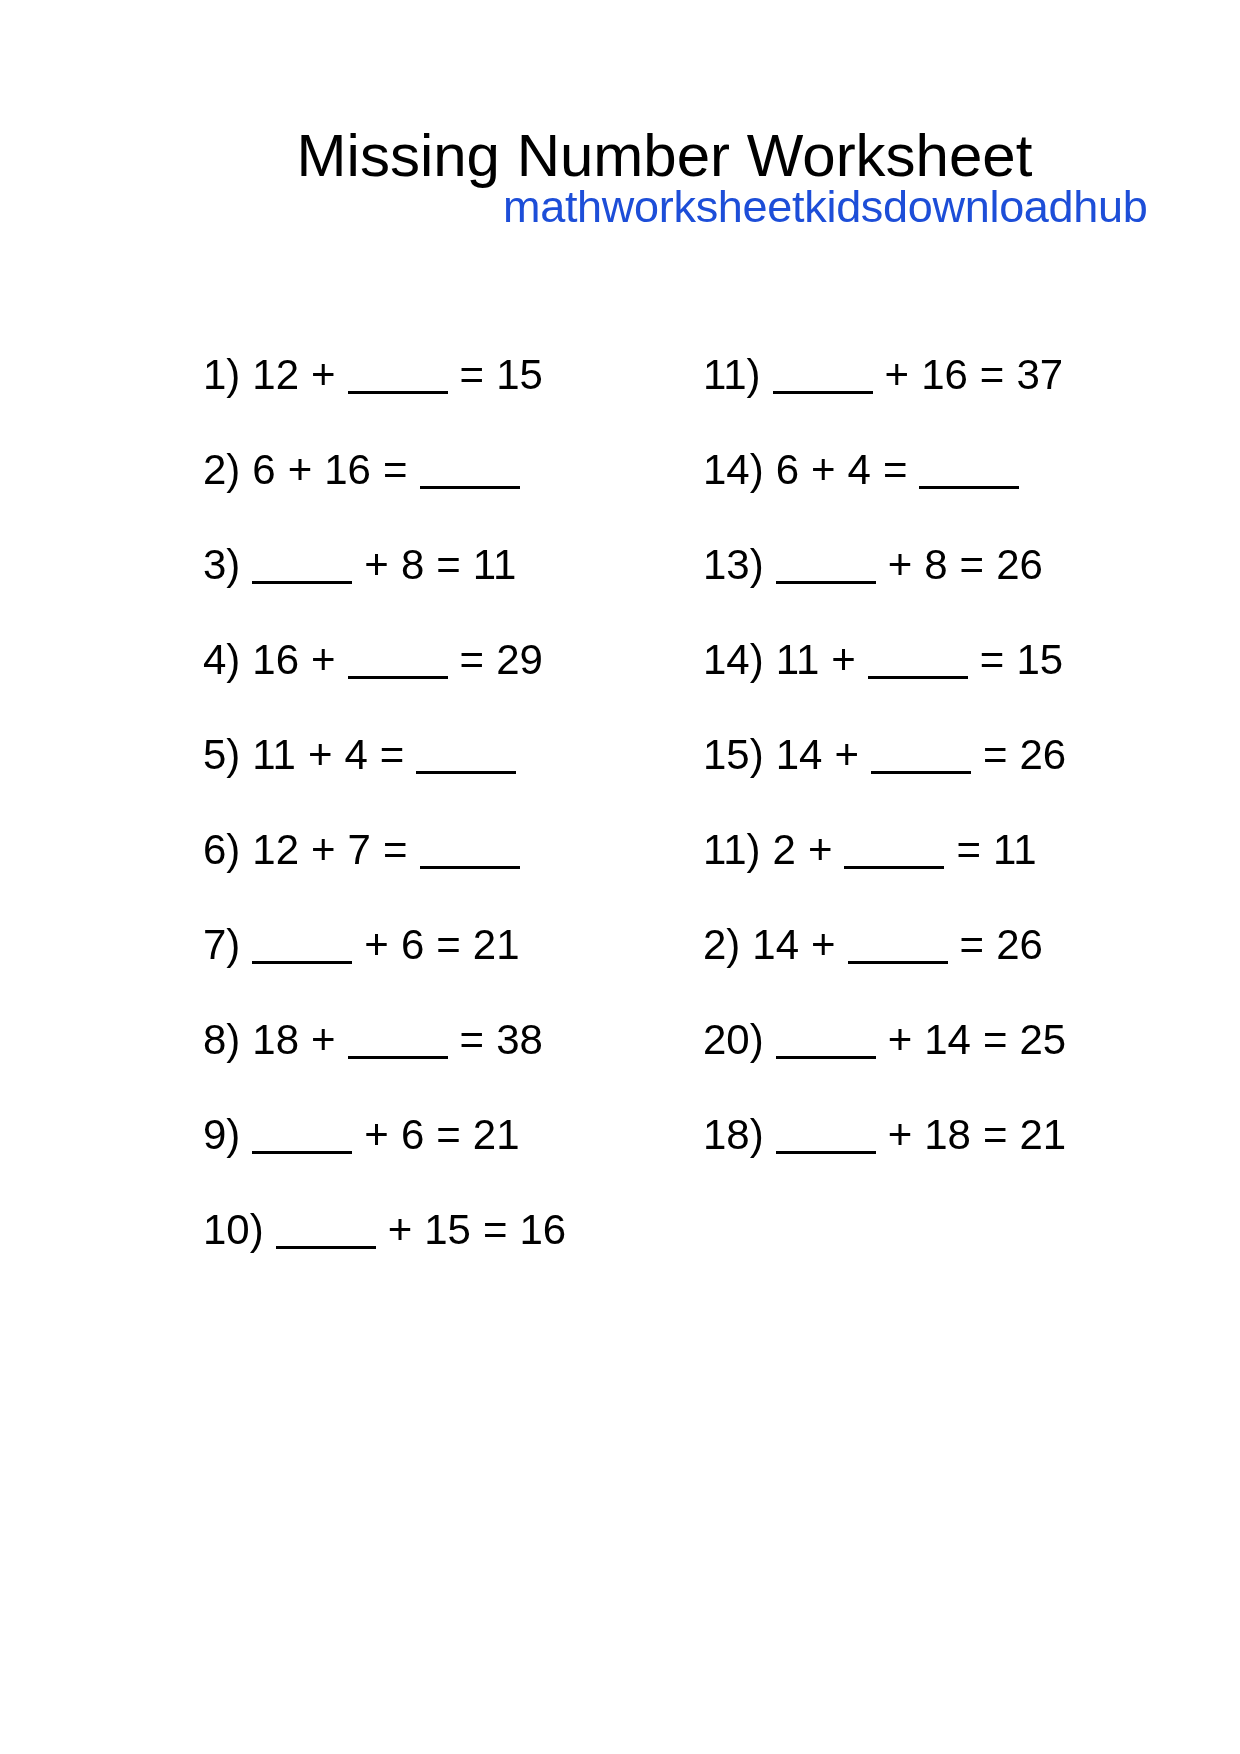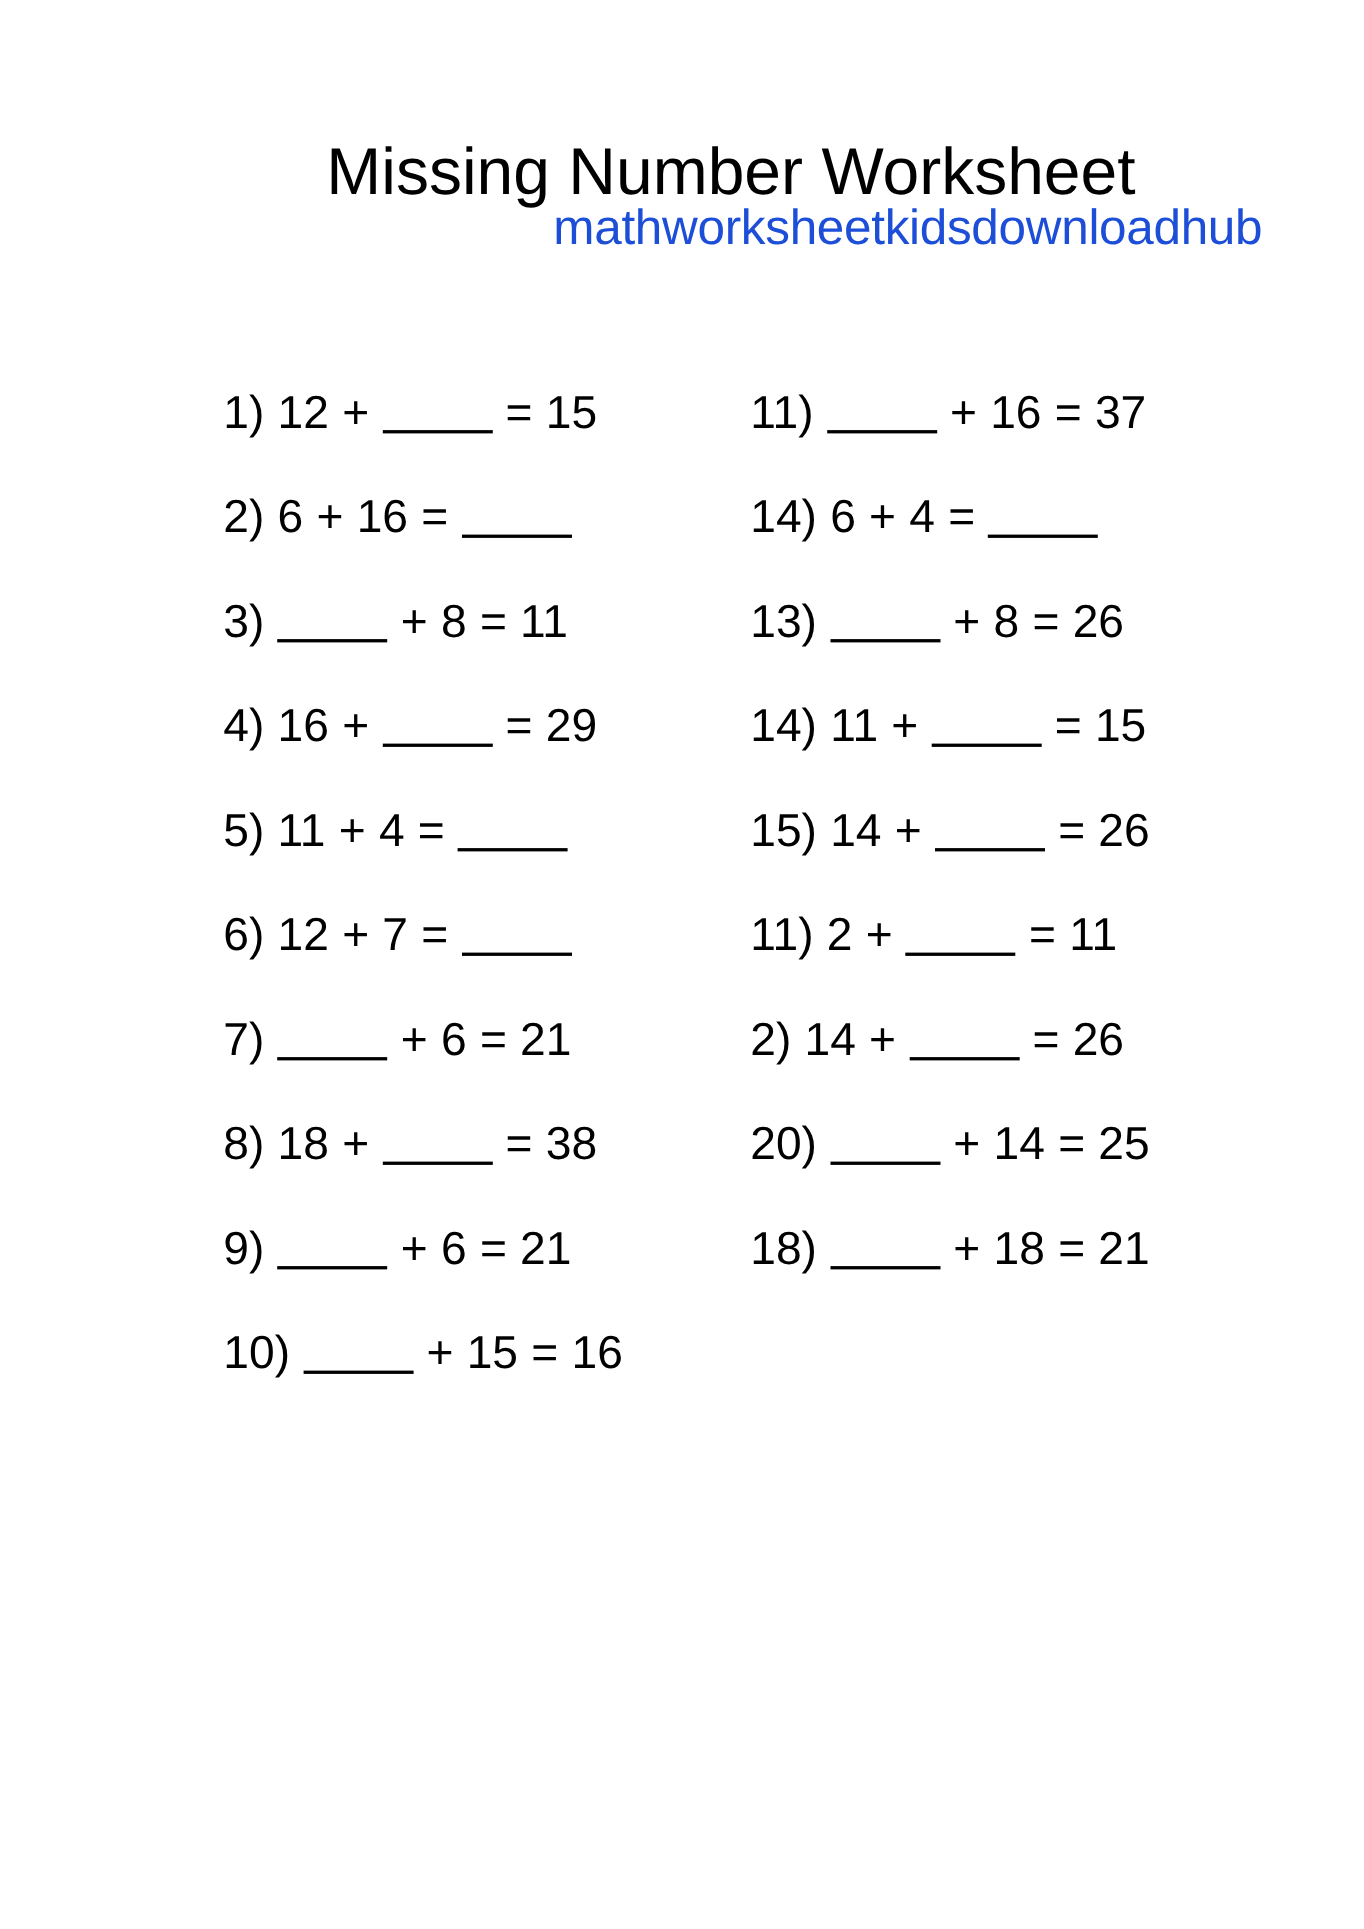--- a/index.html
+++ b/index.html
@@ -37,21 +37,21 @@
       line-height: 54px;
       color: #1d4ed8;
       white-space: nowrap;
       letter-spacing: -0.3px;
     }
     .column {
       position: absolute;
       top: 350px;
     }
     .col-left { left: 203px; }
-    .col-right { left: 682px; }
+    .col-right { left: 703px; }
     .problem {
       height: 95px;
       font-size: 42px;
       line-height: 50px;
       white-space: nowrap;
       display: flex;
       align-items: flex-start;
     }
     .problem span {
       display: inline-block;

